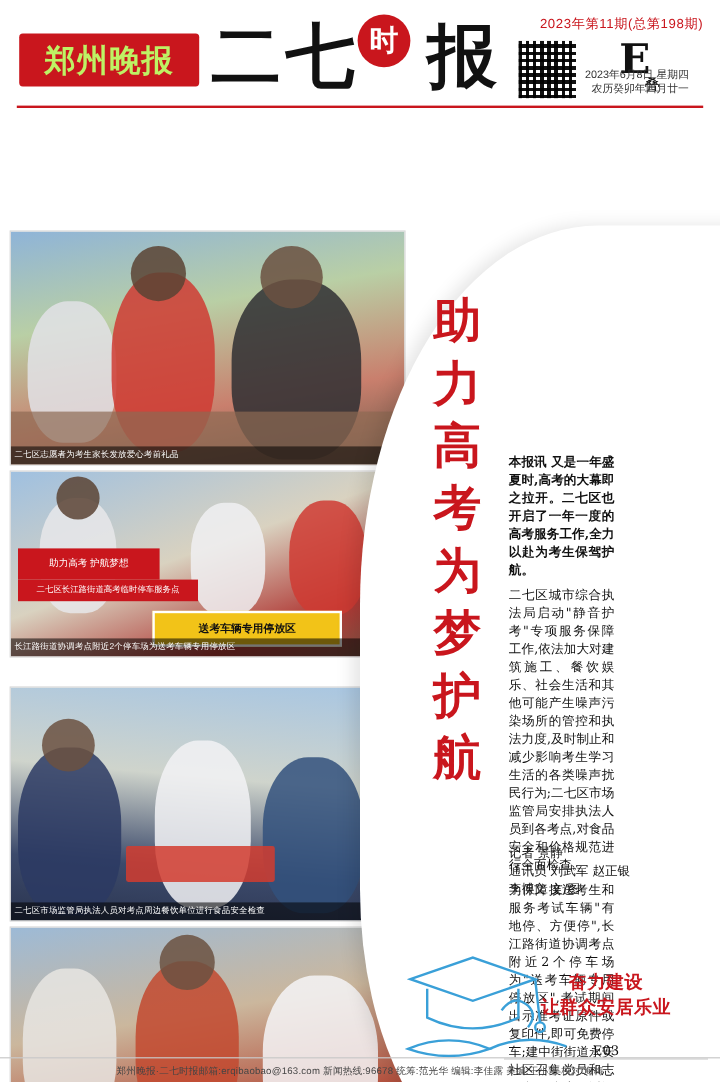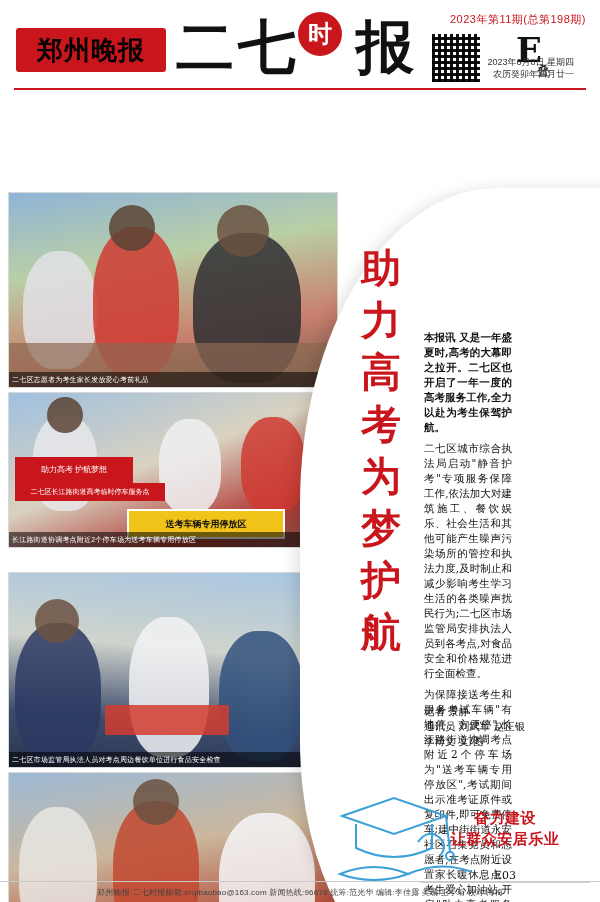--- a/index.html
+++ b/index.html
@@ -11,21 +11,21 @@
   .page{position:relative;width:600px;height:902px;background:#fff;}
 
   
   .masthead{position:relative;height:92px;padding:8px 14px 0 14px;box-sizing:border-box;}
   .logo-box{
     position:absolute;left:16px;top:28px;width:150px;height:44px;
     background:#c9161d;border-radius:3px;
     display:flex;align-items:center;justify-content:center;
   }
   .logo-box span{
-    color:#000000;font-family:"DejaVu Serif",serif;font-weight:bold;
+    color:#bef264;font-family:"DejaVu Serif",serif;font-weight:bold;
     font-size:26px;letter-spacing:1px;
   }
   .big-title{
     position:absolute;left:176px;top:16px;
     font-family:"DejaVu Serif",serif;font-weight:bold;
     font-size:58px;color:#111;letter-spacing:4px;line-height:62px;
   }
   .title-circle{
     position:absolute;left:298px;top:12px;width:44px;height:44px;border-radius:50%;
     background:#c9161d;color:#fff;display:flex;align-items:center;justify-content:center;
@@ -90,21 +90,21 @@
   }
   .vheadline span{display:block;}
 
   
   .bodycol{
     position:absolute;left:424px;top:238px;width:88px;
     font-family:"DejaVu Serif",serif;font-size:10.5px;line-height:15px;color:#111;
     text-align:justify;
   }
   .bodycol p{margin:0 0 6px 0;}
-  .bodycol .lead{font-weight:bold;}
+  .bodycol .lead{font-weight:bold;margin-top:48px;}
   .byline{
     position:absolute;left:424px;top:612px;width:110px;
     font-family:"DejaVu Serif",serif;font-size:10.5px;line-height:15px;color:#111;
   }
 
   
   .cap-illus{position:absolute;left:322px;top:690px;width:160px;height:120px;}
 
   
   .promo{

